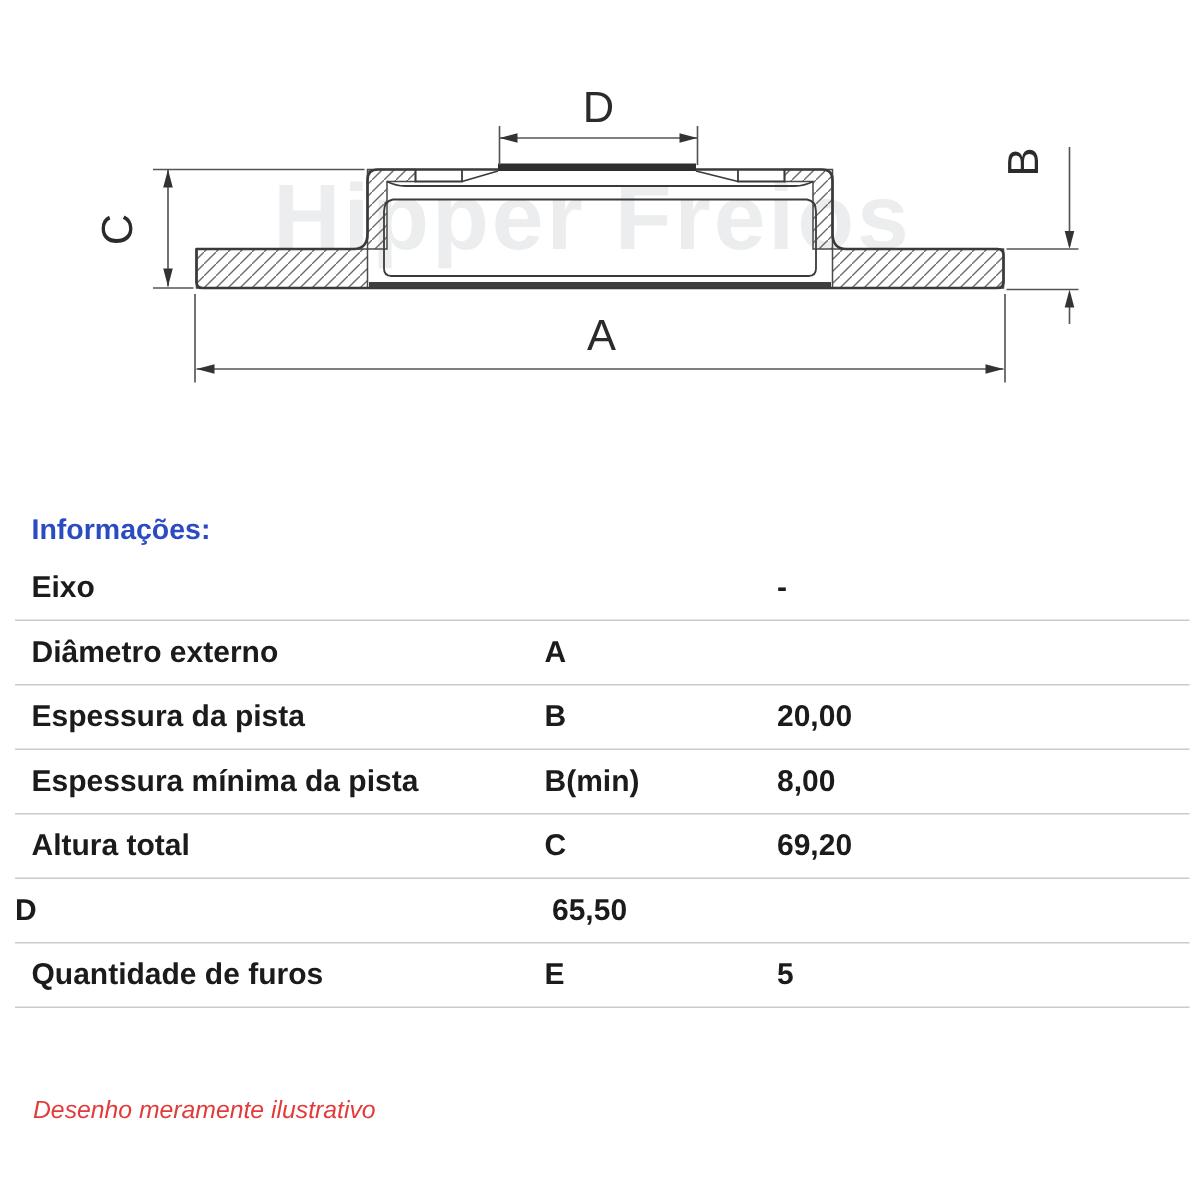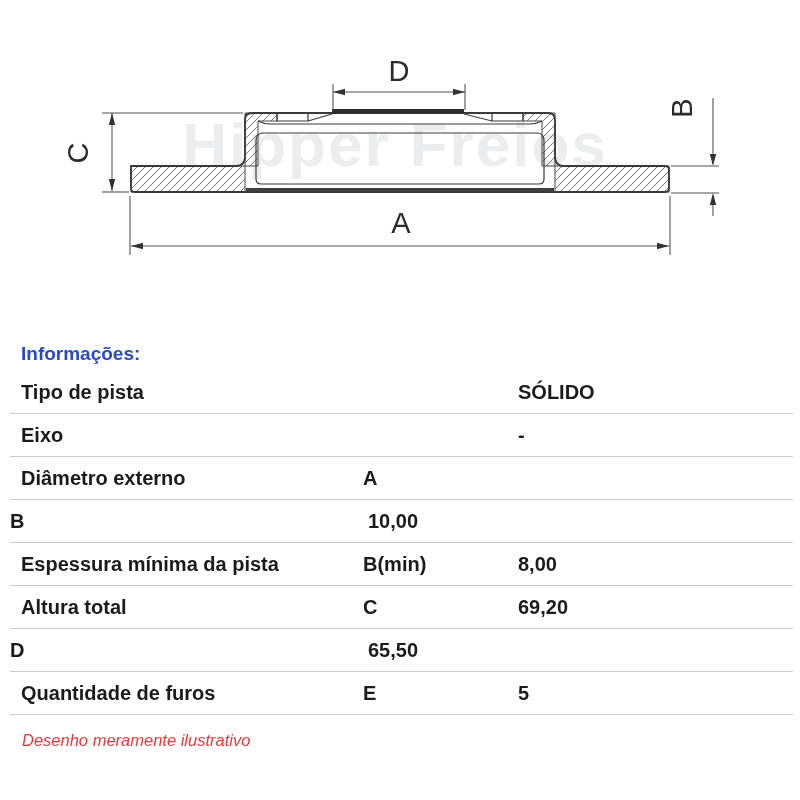--- a/index.html
+++ b/index.html
@@ -111,36 +111,32 @@
         <path d="M669,246 l-12,-3.2 l0,6.4 Z" fill="#333" stroke="none"></path>
       </g>
       <text class="dim-label" x="401" y="233" text-anchor="middle">A</text>
     </svg>
   </div>
 
   <div class="info-heading">Informações:</div>
 
   <div class="spec-table">
     <div class="spec-row">
-      <span class="cell-label">Tipo de pista</span>
-      <span class="cell-letter"></span>
-      <span class="cell-value">SÓLIDO</span>
-    </div>
-    <div class="spec-row">
       <span class="cell-label">Eixo</span>
       <span class="cell-letter"></span>
       <span class="cell-value">-</span>
     </div>
     <div class="spec-row">
       <span class="cell-label">Diâmetro externo</span>
       <span class="cell-letter">A</span>
     </div>
     <div class="spec-row">
+      <span class="cell-label">Espessura da pista</span>
       <span class="cell-letter">B</span>
-      <span class="cell-value">10,00</span>
+      <span class="cell-value">20,00</span>
     </div>
     <div class="spec-row">
       <span class="cell-label">Espessura mínima da pista</span>
       <span class="cell-letter">B(min)</span>
       <span class="cell-value">8,00</span>
     </div>
     <div class="spec-row">
       <span class="cell-label">Altura total</span>
       <span class="cell-letter">C</span>
       <span class="cell-value">69,20</span>

